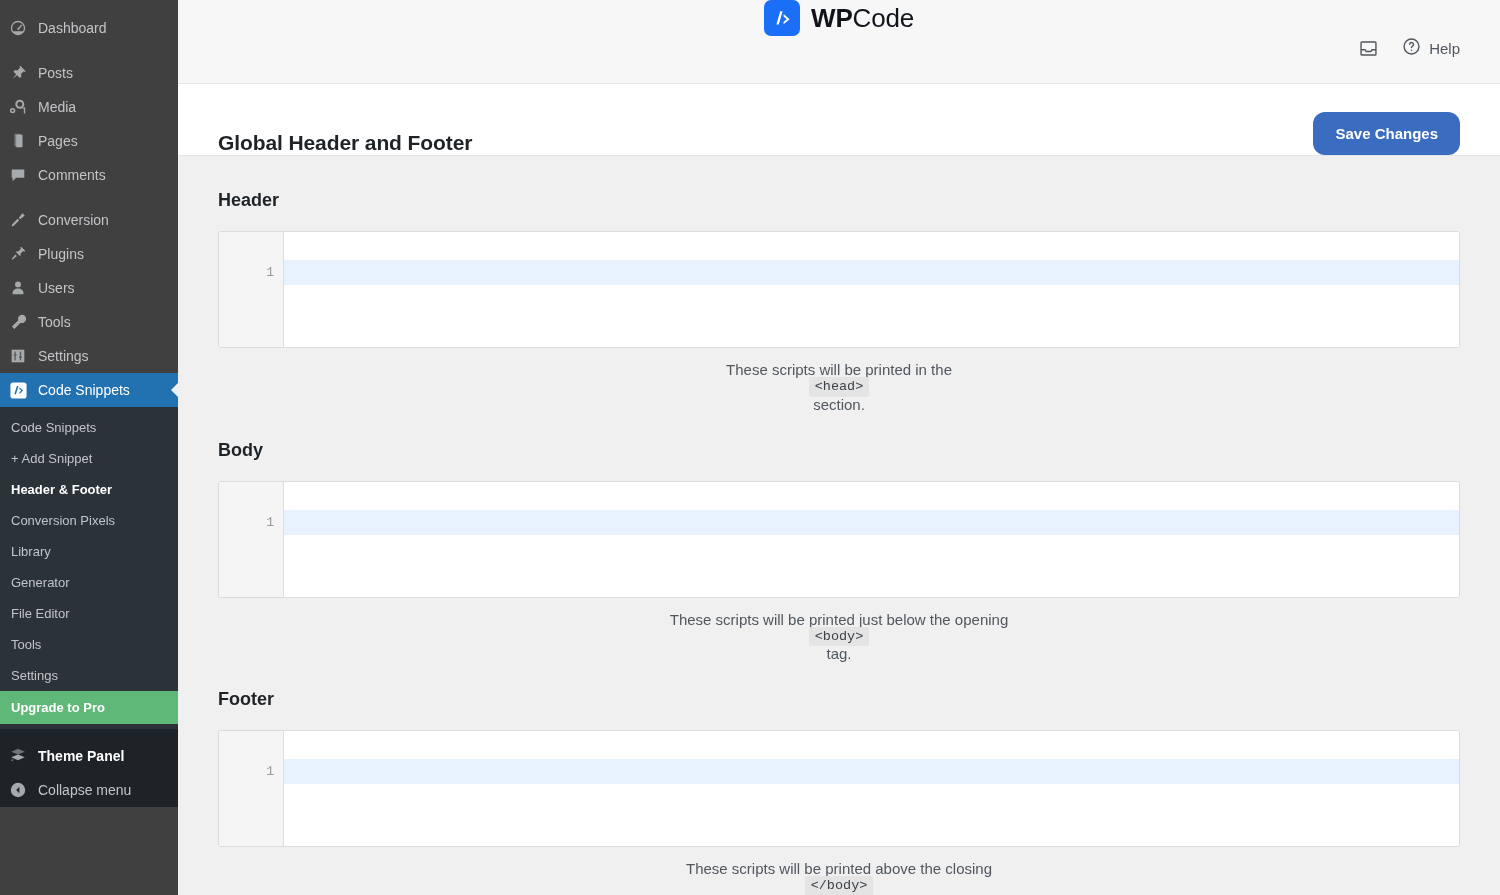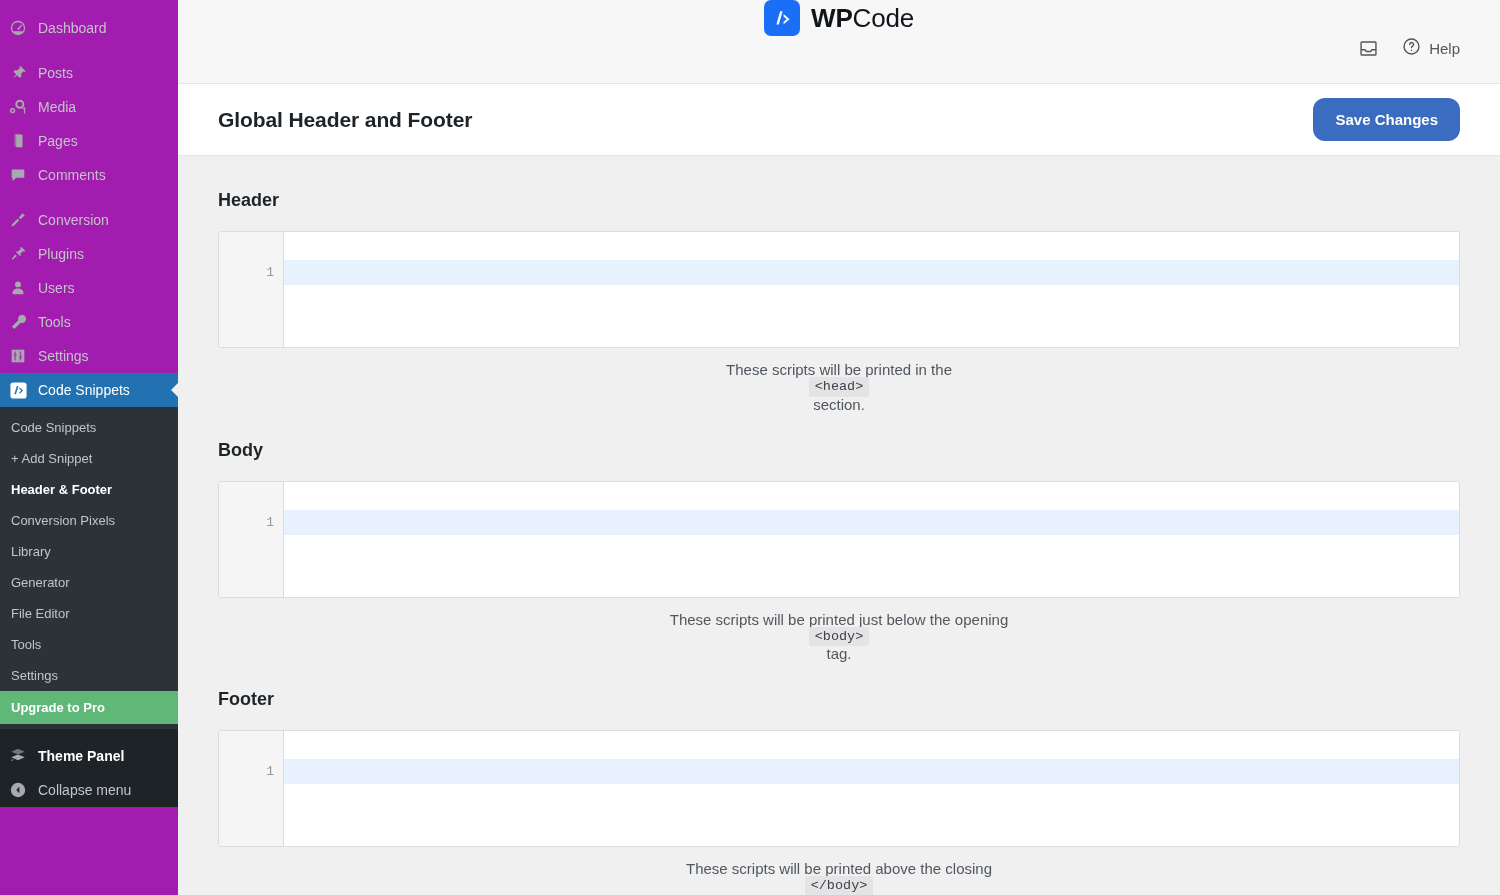--- a/index.html
+++ b/index.html
@@ -8,21 +8,21 @@
     width: 1500px; height: 895px;
     overflow: hidden;
     font-family: "Liberation Sans", sans-serif;
     background: #f0f0f1;
   }
 
   
   #adminmenu {
     position: absolute; top: 0; left: 0;
     width: 178px; height: 895px;
-    background: #a21caf;
+    background: #404040;
     color: #c3c4c7;
     overflow: hidden;
   }
   .menu-top {
     display: flex; align-items: center;
     height: 34px;
     padding: 0 0 0 0;
     color: #c3c4c7;
     font-size: 14px;
     cursor: pointer;
@@ -110,21 +110,21 @@
   }
   .help-link {
     display: flex; align-items: center; gap: 7px;
     color: #50575e; font-size: 15px; cursor: pointer;
   }
 
   .wpcode-titlebar {
     height: 72px;
     background: #fff;
     border-bottom: 1px solid #e2e4e7;
-    display: flex; align-items: center;
+    display: flex; align-items: flex-end;
     padding: 0 40px 0 40px;
   }
   .page-title {
     font-size: 21px;
     font-weight: bold;
     color: #1d2327;
     letter-spacing: -0.1px;
   }
   .btn-primary {
     margin-left: auto;

